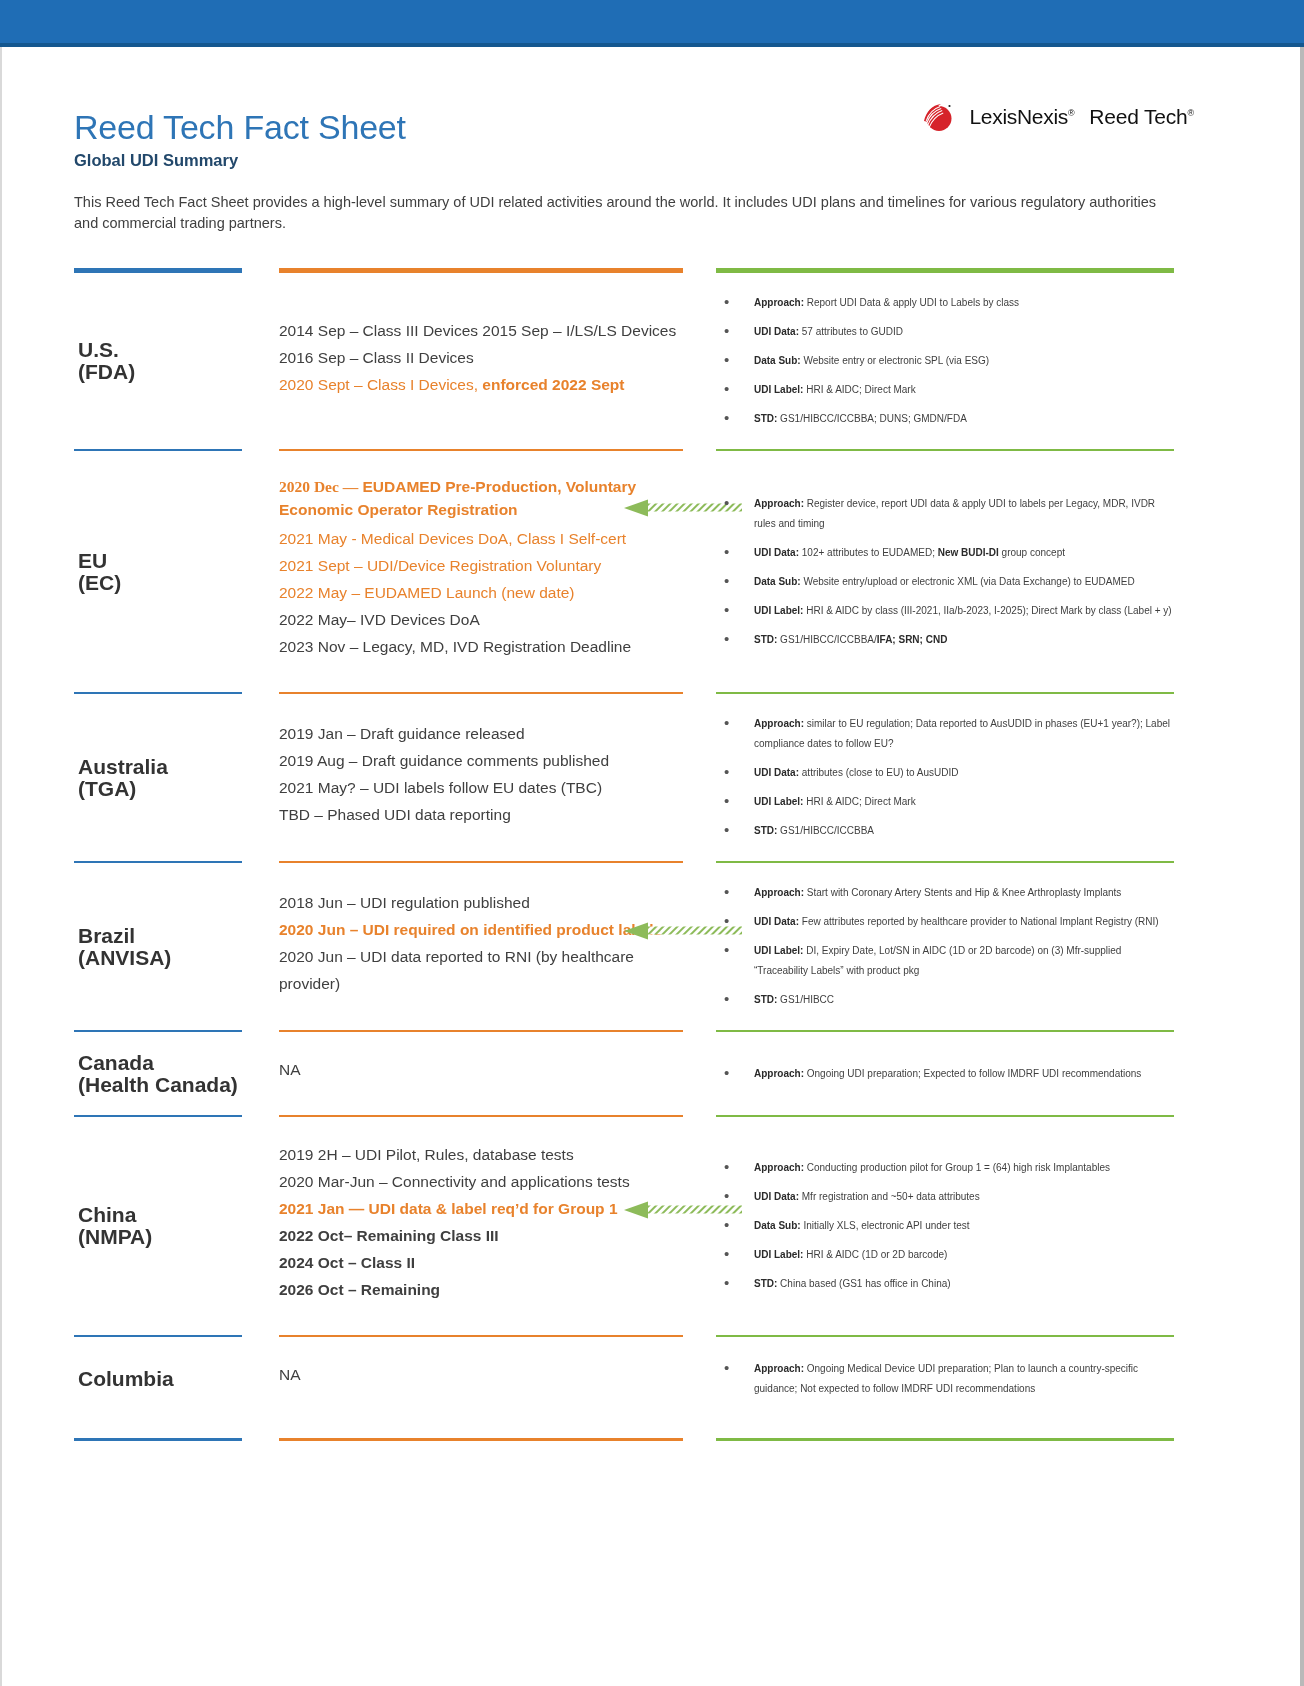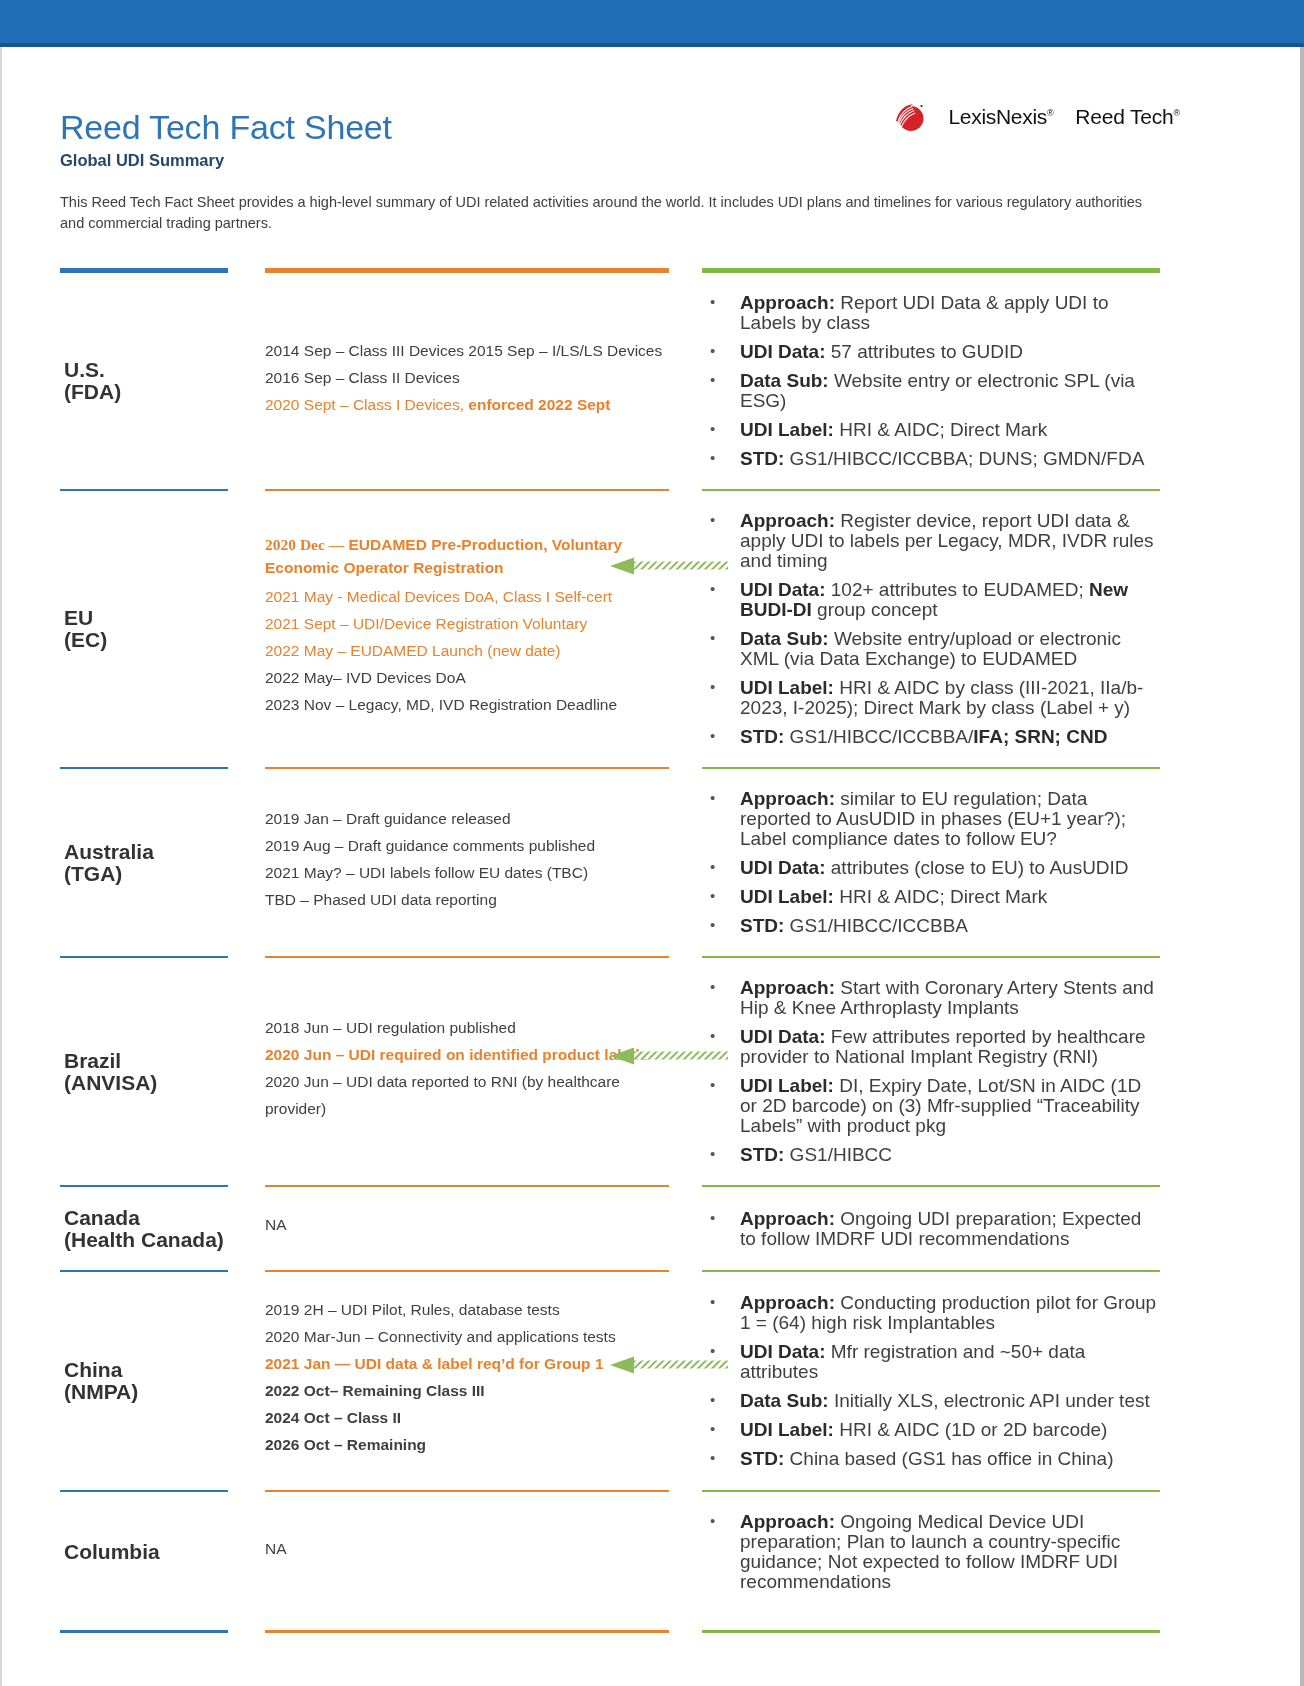--- a/index.html
+++ b/index.html
@@ -48,21 +48,21 @@
   .page-edge-left {
     position: absolute;
     top: 47px;
     left: 0;
     width: 2px;
     height: 1639px;
     background: #d9d9d9;
   }
   .content {
     position: absolute;
-    left: 60px;
+    left: 74px;
     top: 85px;
     width: 1120px;
   }
   
   .header-row {
     position: relative;
     height: 70px;
   }
   .doc-title {
     font-family: "Liberation Sans", sans-serif;
@@ -75,21 +75,21 @@
     position: absolute;
     top: 20px;
     left: 0;
   }
   .logo-block {
     position: absolute;
     right: 0;
     top: 15px;
     display: flex;
     align-items: center;
-    gap: 22px;
+    gap: 15px;
     justify-content: center;
   }
   .ln-mark {
     width: 34px;
     height: 34px;
     position: relative;
   }
   .ln-text {
     font-family: "Liberation Sans", sans-serif;
     font-size: 21px;
@@ -173,21 +173,21 @@
   td.timing {
     vertical-align: middle;
     font-size: 15.5px;
     line-height: 27px;
     color: #3f3f3f;
     padding: 24px 0 32px 0;
     position: relative;
   }
   td.comment {
     vertical-align: middle;
-    font-size: 19px;
+    font-size: 10px;
     line-height: 20px;
     color: #3f3f3f;
     padding: 20px 0 20px 0;
   }
   .tl { display: block; white-space: normal; }
   .tl.orange { color: #e8822c; }
   .tl.orange-bold { color: #e8822c; font-weight: bold; }
   .tl.bold { font-weight: bold; color: #3f3f3f; }
   .tl b { font-weight: bold; }
   .tl .serifnum { font-family: "Liberation Serif", serif; font-weight: bold; }

